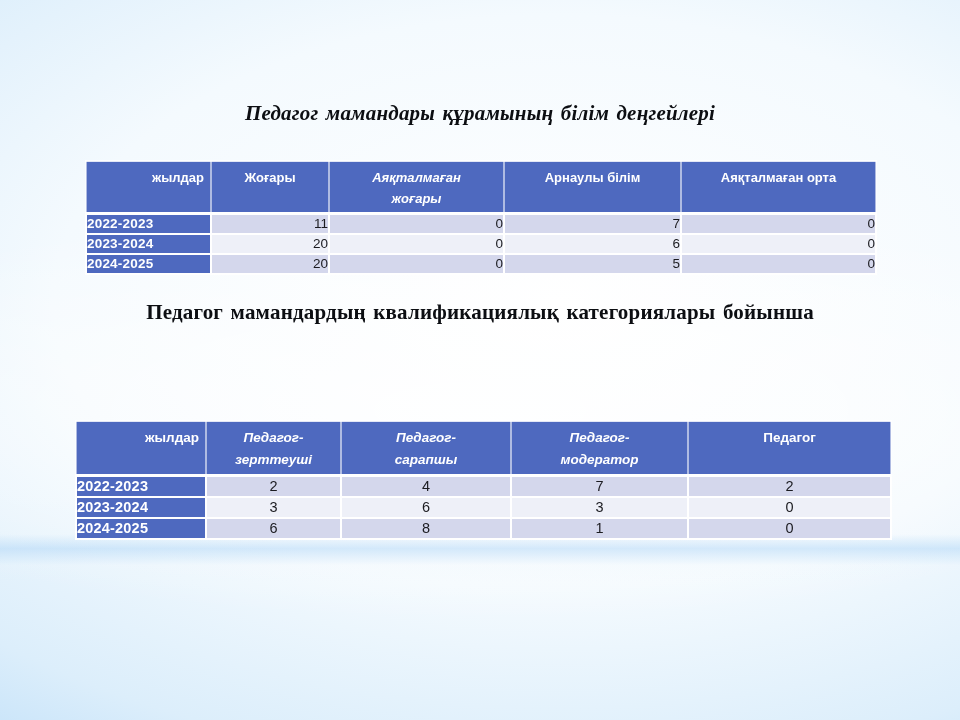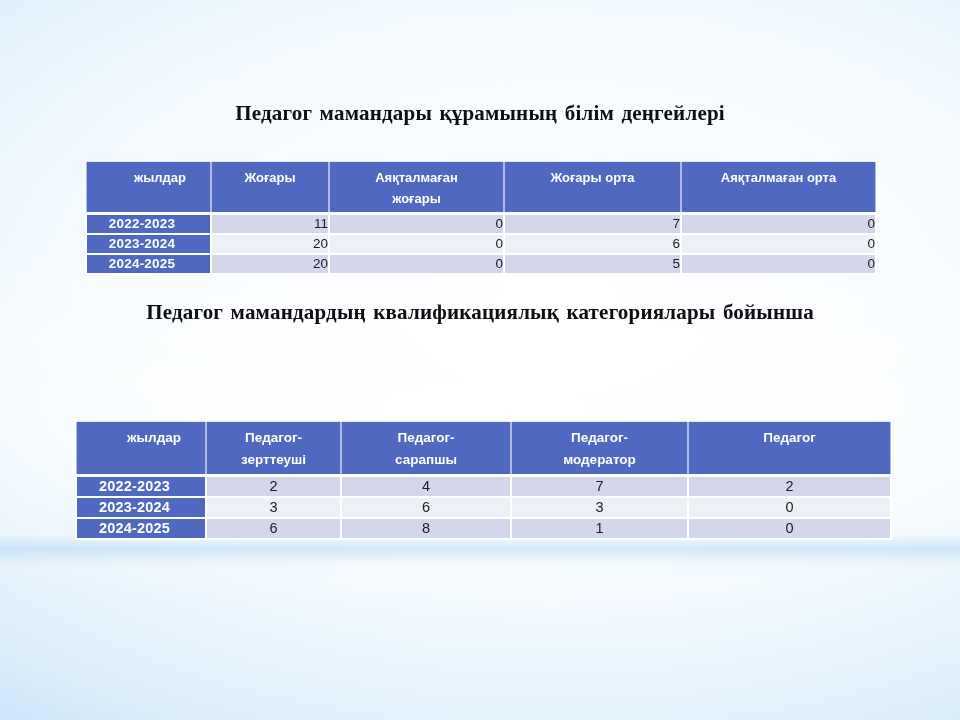--- a/index.html
+++ b/index.html
@@ -38,21 +38,21 @@
     width: 100%;
     margin: 0;
     text-align: center;
     font-family: "Liberation Serif", "DejaVu Serif", serif;
     font-weight: 700;
     font-size: 21px;
     letter-spacing: 0.2px;
     word-spacing: 2px;
     color: #0c0e12;
   }
-  .title-education { top: 101px; }
+  .title-education { top: 101px; font-style: italic; }
   .title-qualification { top: 300px; }
 
   table.data-table {
     position: absolute;
     border-collapse: collapse;
     table-layout: fixed;
   }
   .table-education { left: 85px; top: 160px; width: 790px; }
   .table-qualification { left: 75px; top: 420px; width: 815px; }
 
@@ -66,45 +66,46 @@
     line-height: 1.62;
     border: 2px solid rgba(255,255,255,0.55);
     border-top: 2px solid rgba(255,255,255,0.85);
     border-bottom: 3px solid #ffffff;
   }
   .table-education th { font-size: 13px; height: 36px; }
   .table-qualification th { font-size: 13.5px; height: 36px; }
 
   .data-table th.year-col {
     text-align: right;
-    padding-right: 24px;
+    padding-right: 6px;
   }
   .wrap-narrow {
     display: inline-block;
     max-width: 104px;
     overflow-wrap: break-word;
+    font-style: italic;
   }
 
   .data-table td {
     padding: 0;
     text-align: center;
     color: #1b1b20;
     border: 2px solid #ffffff;
   }
   .table-education td { height: 18px; font-size: 13.5px; line-height: 18px; text-align: right; }
   .table-qualification td { height: 19px; font-size: 14.5px; line-height: 19px; }
 
   .data-table tbody tr:nth-child(odd) td { background: #D4D7EC; }
   .data-table tbody tr:nth-child(even) td { background: #EEF0F8; }
 
   .data-table td.year-cell {
     background: #4E69BF !important;
     color: #ffffff;
     font-weight: 700;
-    text-align: center;
+    text-align: left;
     padding-right: 13px;
     letter-spacing: 0.2px;
   }
 </style>
 </head>
 <body>
 
 <div class="slide">
 
   <h1 class="slide-title title-education">Педагог мамандары құрамының білім деңгейлері</h1>
@@ -115,21 +116,21 @@
         <col style="width:118px">
         <col style="width:175px">
         <col style="width:177px">
         <col style="width:195px">
     </colgroup>
     <thead>
       <tr>
         <th class="year-col">жылдар</th>
         <th>Жоғары</th>
         <th><span class="wrap-narrow">Аяқталмаған жоғары</span></th>
-        <th>Жоғары орта</th>
+        <th>Арнаулы білім</th>
         <th>Аяқталмаған орта</th>
       </tr>
     </thead>
     <tbody>
       <tr>
         <td class="year-cell">2022-2023</td>
         <td>11</td>
         <td>0</td>
         <td>7</td>
         <td>0</td>

